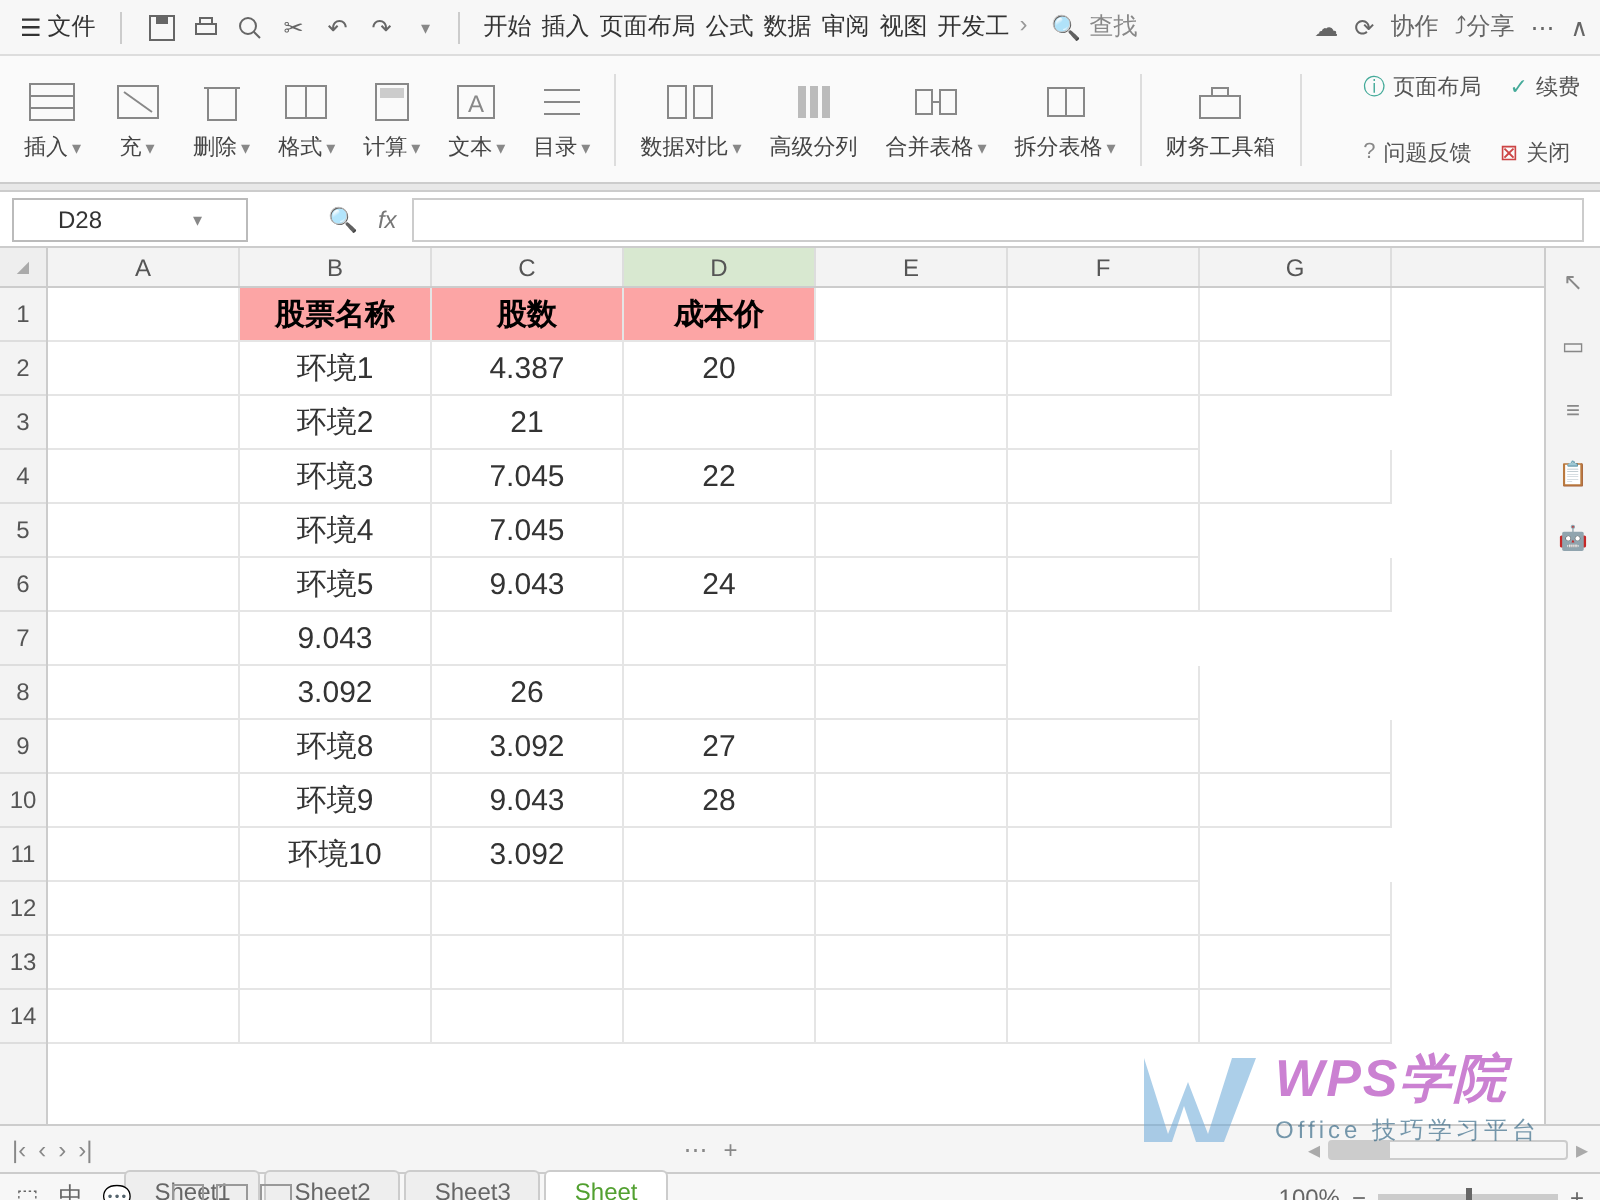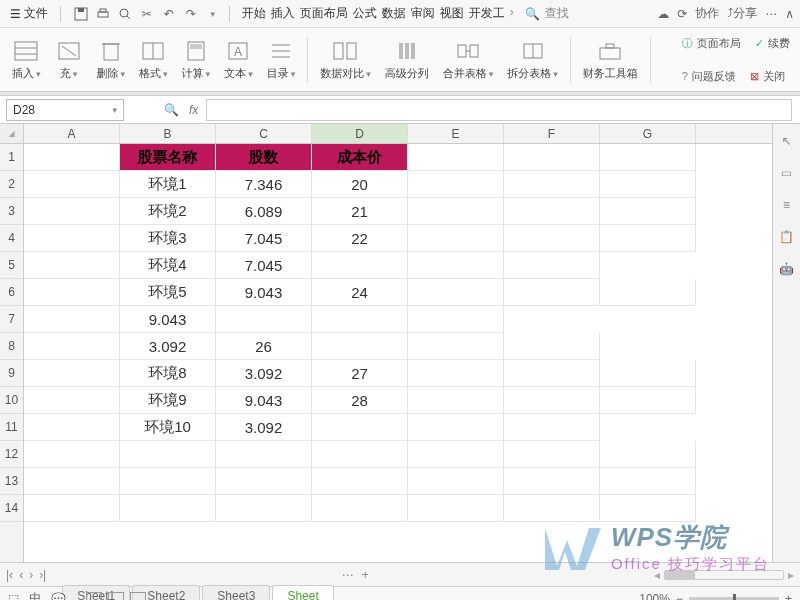--- a/index.html
+++ b/index.html
@@ -24,39 +24,39 @@
 .ribbon-sep { width:1px; height:46px; background:#ddd; margin:0 4px; }
 .ribbon-right { margin-left:auto; display:flex; flex-direction:column; gap:6px; font-size:11px; color:#555; padding-right:4px;}
 .ribbon-right .row { display:flex; align-items:center; gap:4px; }
 .dd { font-size:9px; color:#888; }
 
 
 .pane-sep { height:4px; background:#e8e8e8; border-bottom:1px solid #ccc; }
 
 
 .formula-row { height:28px; display:flex; align-items:center; border-bottom:1px solid #ccc; background:#fff; }
-.namebox { width:118px; height:22px; border:1px solid #bbb; margin-left:6px; display:flex; align-items:center; padding:0 6px; font-size:12px; justify-content:space-between; }
+.namebox { width:118px; height:22px; border:1px solid #bbb; margin-left:6px; display:flex; align-items:center; padding:0 22px; font-size:12px; justify-content:space-between; }
 .namebox .dd2 { color:#888; font-size:9px; }
 .fx-area { display:flex; align-items:center; gap:10px; margin-left:40px; color:#777; }
 .formula-input { flex:1; height:22px; border:1px solid #ccc; margin:0 8px 0 8px; padding:0 4px; }
 
 
 .grid-wrap { position:relative; height:438px; display:flex; }
 .rowhdrs { width:24px; background:#f3f3f3; border-right:1px solid #ccc; }
 .corner { height:20px; border-bottom:1px solid #ccc; background:#eee; display:flex; align-items:center; justify-content:center;}
 .corner::after{content:"◢"; font-size:8px; color:#aaa;}
 .rowhdr { height:27px; border-bottom:1px solid #ddd; display:flex; align-items:center; justify-content:center; font-size:12px; color:#555; }
 .cols { flex:1; overflow:hidden; }
 .colhdrs { height:20px; display:flex; background:#f3f3f3; border-bottom:1px solid #ccc; }
 .colhdr { width:96px; border-right:1px solid #ddd; display:flex; align-items:center; justify-content:center; font-size:12px; color:#555; }
 .colhdr.sel { background:#d8e8d0; }
 .gridbody { position:relative; }
 .row { height:27px; display:flex; }
 .cell { width:96px; height:27px; border-right:1px solid #e5e5e5; border-bottom:1px solid #e5e5e5; display:flex; align-items:center; justify-content:center; font-size:15px; }
-.hdrcell { background:#be185d; color:#000; font-weight:bold; }
+.hdrcell { background:#fca5a5; color:#000; font-weight:bold; }
 .side-icons { width:28px; background:#f3f3f3; border-left:1px solid #ccc; display:flex; flex-direction:column; align-items:center; gap:18px; padding-top:10px; color:#888; }
 
 
 .sheetbar { height:24px; border-top:1px solid #ccc; background:#f5f5f5; display:flex; align-items:center; padding:0 6px; gap:8px; font-size:12px; }
 .sheet-nav { display:flex; gap:6px; color:#888; }
 .sheet-tabs { display:flex; gap:2px; margin-left:8px;margin-top:42px; }
 .sheet-tab { padding:3px 14px; border:1px solid #ccc; border-bottom:none; background:#eee; color:#666; border-radius:3px 3px 0 0;}
 .sheet-tab.active { background:#fff; color:#52a030; border-bottom:1px solid #fff; }
 .sheetbar .scroll-mini { margin-left:auto; display:flex; gap:4px; align-items:center; color:#aaa;}
 .mini-track { width:120px; height:10px; border:1px solid #ccc; border-radius:2px; position:relative;}
@@ -66,22 +66,22 @@
 .statusbar { height:24px; border-top:1px solid #ccc; background:#f7f7f7; display:flex; align-items:center; padding:0 8px; gap:10px; color:#666; font-size:12px; }
 .statusbar .zoom { margin-left:auto; display:flex; align-items:center; gap:6px; }
 .zoom-track { width:90px; height:4px; background:#ccc; position:relative; }
 .zoom-thumb { position:absolute; left:44px; top:-3px; width:3px; height:10px; background:#666; }
 .view-icons { display:flex; gap:6px; margin-left:10px;}
 .vicon { width:16px; height:14px; border:1px solid #999; }
 
 
 .watermark { position:absolute; right:30px; bottom:26px; opacity:.55;display:flex; align-items:center; gap:6px; pointer-events:none; }
 .watermark .wlogo { width:64px; height:50px; }
-.watermark .wtext { font-size:26px; color:#0c4a6e; font-style:italic; font-weight:bold; letter-spacing:1px;}
-.watermark .wsub { font-size:15px; color:#a21caf; letter-spacing:2px;}
+.watermark .wtext { font-size:26px; color:#a21caf; font-style:italic; font-weight:bold; letter-spacing:1px;}
+.watermark .wsub { font-size:12px; color:#0c4a6e; letter-spacing:2px;}
 
 svg { display:block; }
 </style>
 </head>
 <body>
 
 <div class="menubar">
   <div class="file-btn">
     <span>☰</span>
     <span>文件</span>
@@ -343,30 +343,29 @@
           <div class="cell hdrcell">股票名称</div>
           <div class="cell hdrcell">股数</div>
           <div class="cell hdrcell">成本价</div>
           <div class="cell"></div>
           <div class="cell"></div>
           <div class="cell"></div>
         </div>
         <div class="row">
           <div class="cell"></div>
           <div class="cell">环境1</div>
-          <div class="cell">7.346</div>
+          <div class="cell">4.387</div>
           <div class="cell">20</div>
           <div class="cell"></div>
           <div class="cell"></div>
           <div class="cell"></div>
         </div>
         <div class="row">
           <div class="cell"></div>
           <div class="cell">环境2</div>
-          <div class="cell">6.089</div>
           <div class="cell">21</div>
           <div class="cell"></div>
           <div class="cell"></div>
           <div class="cell"></div>
         </div>
         <div class="row">
           <div class="cell"></div>
           <div class="cell">环境3</div>
           <div class="cell">7.045</div>
           <div class="cell">22</div>

